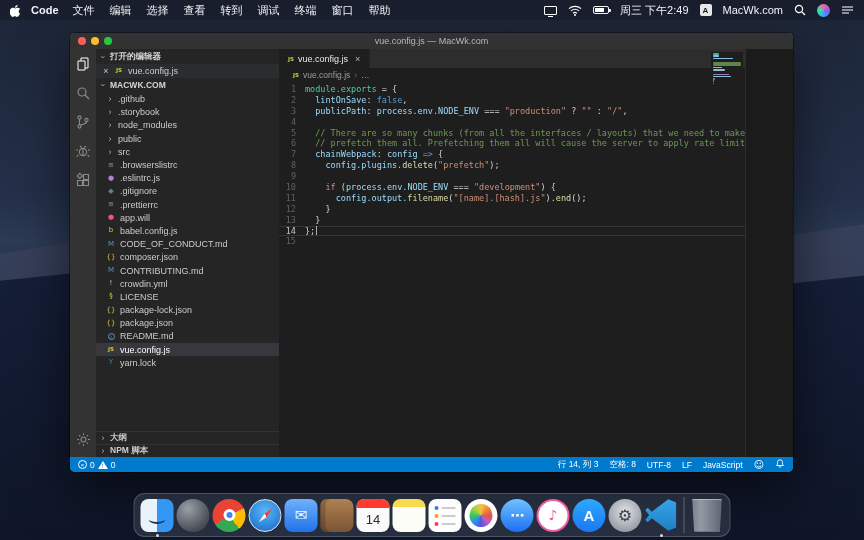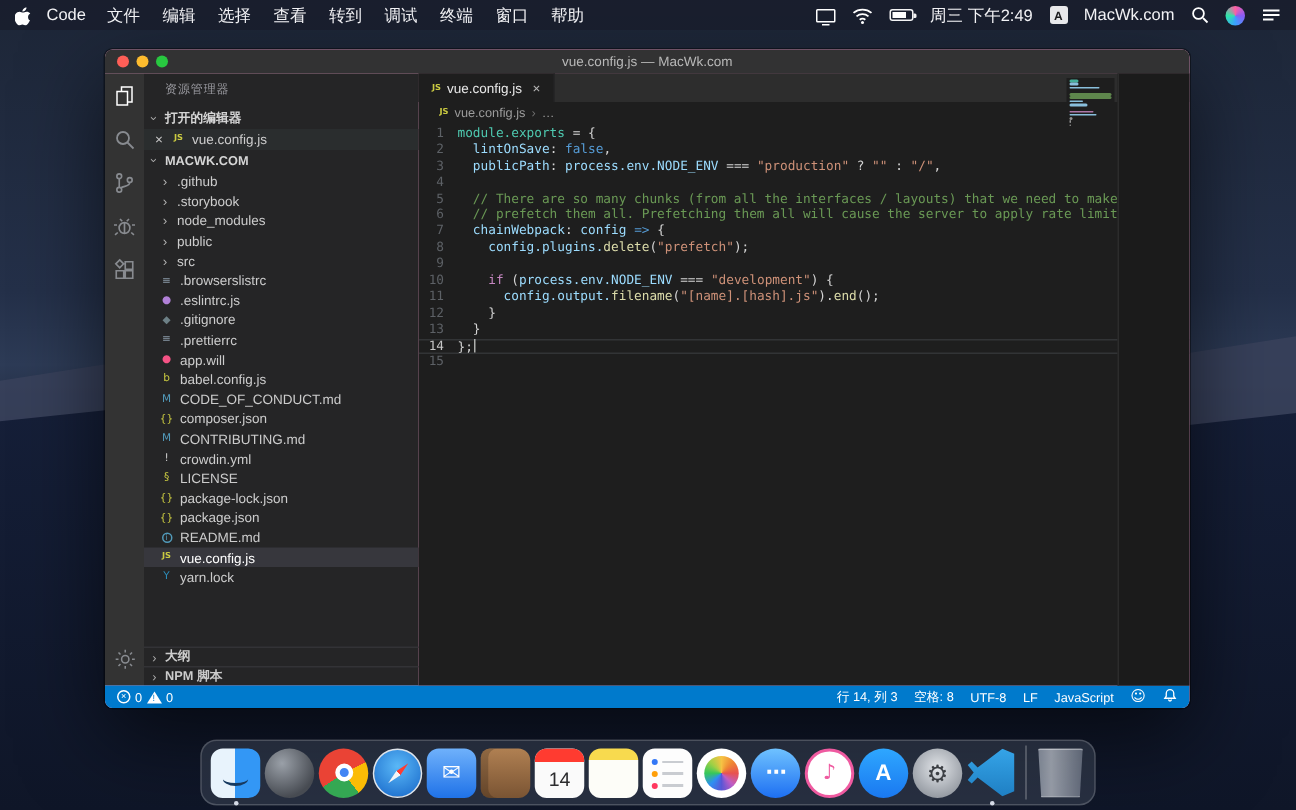--- a/index.html
+++ b/index.html
@@ -11,37 +11,37 @@
   .wall-sky{position:absolute;inset:0;background:linear-gradient(180deg,#1d2637 0%,#243049 36%,#2d3b56 45%,#1b2439 56%,#141c2e 76%,#0e1524 100%);}
   .wall-ridge{position:absolute;inset:0;background:#39425c;opacity:.85;
     clip-path:polygon(0 47%,8% 45%,18% 46.5%,30% 44%,42% 46%,55% 43.5%,66% 45.5%,78% 42.5%,88% 44.5%,100% 41.5%,100% 62%,0 62%);}
   .wall-dune{position:absolute;inset:0;background:linear-gradient(180deg,#202a44 0%,#16203a 45%,#0f1628 100%);
     clip-path:polygon(0 52%,12% 50%,26% 52.5%,40% 50.5%,57% 53%,72% 50.5%,86% 53.5%,100% 51%,100% 100%,0 100%);}
 
   
   .menubar{position:absolute;top:0;left:0;right:0;height:20px;background:rgba(24,29,44,.82);
     display:flex;align-items:center;padding:0 10px;color:#f2f2f5;font-size:11px;z-index:50;}
   .menubar .apple{display:flex;align-items:center;margin-right:4px;}
-  .mb-app{font-weight:normal;margin:0 6px;text-align:right;}
+  .mb-app{font-weight:bold;margin:0 6px;text-align:right;}
   #menus{display:inline-flex;gap:15px;margin-left:8px;}
   .menu-item{cursor:default;}
   .mb-right{margin-left:auto;display:flex;align-items:center;gap:11px;}
   .mb-ico{display:inline-flex;align-items:center;}
   .scrico{width:13px;height:9px;border:1px solid #fff;border-radius:1px;position:relative;}
   .scrico::after{content:"";position:absolute;left:3px;right:3px;bottom:-3px;height:1px;background:#fff;}
   .batt{width:16px;height:8px;border:1px solid rgba(255,255,255,.95);border-radius:2px;position:relative;}
   .batt::before{content:"";position:absolute;left:1px;top:1px;bottom:1px;width:9px;background:#fff;}
   .batt::after{content:"";position:absolute;right:-3px;top:2px;width:2px;height:3px;background:rgba(255,255,255,.95);border-radius:0 1px 1px 0;}
   .inputbadge{width:12px;height:12px;background:#e8e8ea;color:#1c1c1e;font-size:8px;font-weight:bold;
     border-radius:2px;display:inline-flex;align-items:center;justify-content:center;}
   .siri{width:13px;height:13px;border-radius:50%;background:conic-gradient(#ff5fa2,#8a5cf6,#3aa2ff,#2ee6a8,#ff5fa2);}
 
   
   .vsc{position:absolute;left:70px;top:33px;width:723px;height:439px;border-radius:5px;overflow:hidden;
-    background:#f9a8d4;box-shadow:0 20px 55px rgba(0,0,0,.6),0 0 0 1px rgba(0,0,0,.4);display:flex;flex-direction:column;z-index:20;}
+    background:#22c55e;box-shadow:0 20px 55px rgba(0,0,0,.6),0 0 0 1px rgba(0,0,0,.4);display:flex;flex-direction:column;z-index:20;}
   .titlebar{height:16px;background:#323233;position:relative;display:flex;align-items:center;justify-content:center;flex:none;}
   .lights{position:absolute;left:8px;top:0;bottom:0;display:flex;align-items:center;gap:5px;}
   .light{width:8px;height:8px;border-radius:50%;}
   .light.r{background:#ff5f57;}.light.y{background:#febc2e;}.light.g{background:#28c840;}
   .wtitle{font-size:9px;color:#b8b8b8;}
 
   .winmain{flex:1;display:flex;min-height:0;}
 
   .activitybar{width:26px;background:#333333;display:flex;flex-direction:column;align-items:center;padding-top:7px;gap:13px;flex:none;}
   .ab-ico{color:#888b90;display:flex;}
@@ -236,21 +236,20 @@
         </span>
         <span class="ab-ico ab-gear">
           <svg width="15" height="15" viewBox="0 0 16 16" fill="none" stroke="currentColor" stroke-width="1.1">
               <circle cx="8" cy="8" r="2.6"></circle>
               <path d="M8 1.2v2M8 12.8v2M1.2 8h2M12.8 8h2M3.2 3.2l1.4 1.4M11.4 11.4l1.4 1.4M12.8 3.2l-1.4 1.4M4.6 11.4l-1.4 1.4"></path>
             </svg>
         </span>
       </div>
 
       <div class="sidebar">
-        <div class="sb-title">资源管理器</div>
         <div class="sb-sec">
           <span class="chev open">›</span>
           <span>打开的编辑器</span>
         </div>
         <div id="openEditors">
             <div class="oe-item">
               <span class="oe-close">×</span>
               <i class="file-ico badge" style="color: rgb(203, 203, 65); font-style: normal;">JS</i>
               <span>vue.config.js</span>
             </div>

